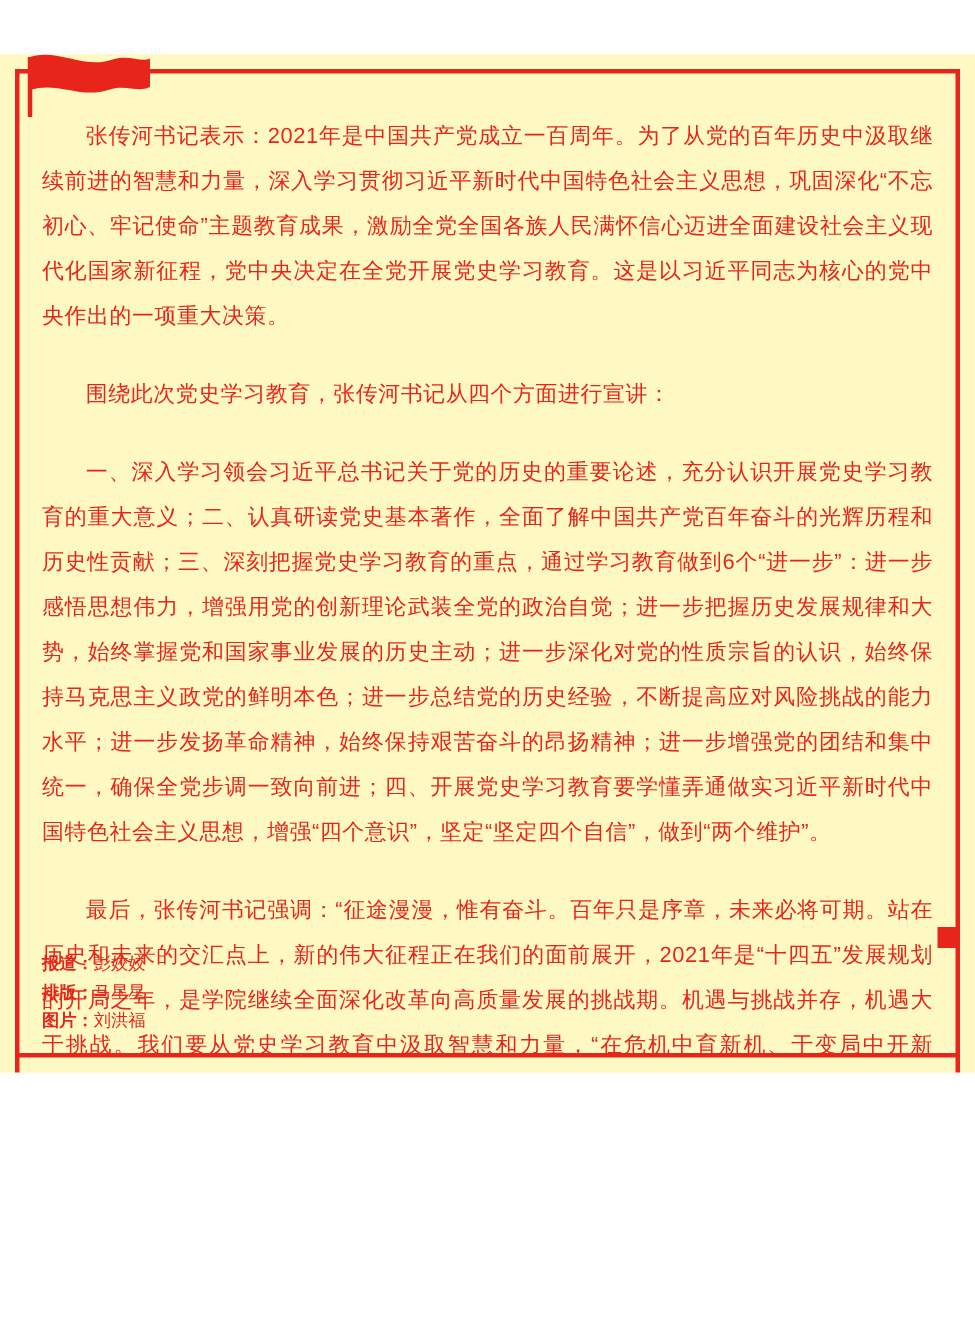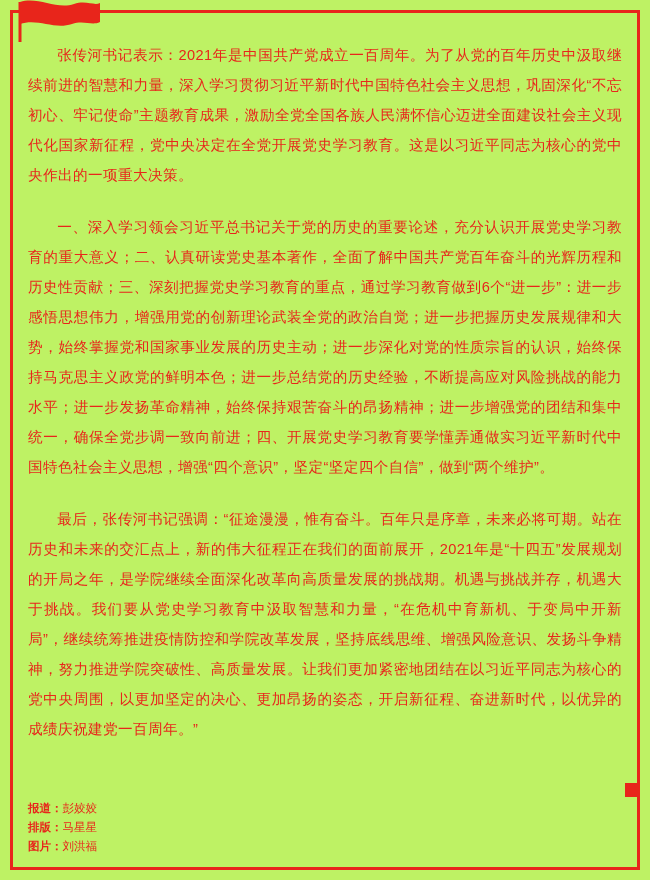--- a/index.html
+++ b/index.html
@@ -8,24 +8,25 @@
   }
   body {
     width: 650px;
     height: 880px;
     background: #ffffff;
     font-family: "Liberation Sans", sans-serif;
   }
   .page {
     position: relative;
     width: 650px;
-    height: 880px;
+    height: 679px;
     box-sizing: border-box;
     overflow: hidden;
-    background: #bef264;
+    background: #fef9c3;
+    margin-top: 36px;
   }
   
   .frame-left {
     position: absolute;
     left: 10px;
     top: 10px;
     width: 3px;
     height: 860px;
     background: #e8251b;
   }
@@ -117,20 +118,21 @@
 
   <svg class="flag" viewBox="0 0 90 46" xmlns="http://www.w3.org/2000/svg">
     <path d="M8 4 L8 44" stroke="#e8251b" stroke-width="3" fill="none"></path>
     <path d="M8 4 C 26 -2, 44 12, 62 6 C 74 2, 82 8, 88 5 L88 24 C 80 28, 72 22, 60 26 C 42 32, 26 20, 8 26 Z" fill="#e8251b"></path>
   </svg>
 
   <div class="corner-square"></div>
 
   <div class="content">
     <p class="para">张传河书记表示：2021年是中国共产党成立一百周年。为了从党的百年历史中汲取继续前进的智慧和力量，深入学习贯彻习近平新时代中国特色社会主义思想，巩固深化“不忘初心、牢记使命”主题教育成果，激励全党全国各族人民满怀信心迈进全面建设社会主义现代化国家新征程，党中央决定在全党开展党史学习教育。这是以习近平同志为核心的党中央作出的一项重大决策。</p>
+    <p class="para">围绕此次党史学习教育，张传河书记从四个方面进行宣讲：</p>
     <p class="para">一、深入学习领会习近平总书记关于党的历史的重要论述，充分认识开展党史学习教育的重大意义；二、认真研读党史基本著作，全面了解中国共产党百年奋斗的光辉历程和历史性贡献；三、深刻把握党史学习教育的重点，通过学习教育做到6个“进一步”：进一步感悟思想伟力，增强用党的创新理论武装全党的政治自觉；进一步把握历史发展规律和大势，始终掌握党和国家事业发展的历史主动；进一步深化对党的性质宗旨的认识，始终保持马克思主义政党的鲜明本色；进一步总结党的历史经验，不断提高应对风险挑战的能力水平；进一步发扬革命精神，始终保持艰苦奋斗的昂扬精神；进一步增强党的团结和集中统一，确保全党步调一致向前进；四、开展党史学习教育要学懂弄通做实习近平新时代中国特色社会主义思想，增强“四个意识”，坚定“坚定四个自信”，做到“两个维护”。</p>
     <p class="para">最后，张传河书记强调：“征途漫漫，惟有奋斗。百年只是序章，未来必将可期。站在历史和未来的交汇点上，新的伟大征程正在我们的面前展开，2021年是“十四五”发展规划的开局之年，是学院继续全面深化改革向高质量发展的挑战期。机遇与挑战并存，机遇大于挑战。我们要从党史学习教育中汲取智慧和力量，“在危机中育新机、于变局中开新局”，继续统筹推进疫情防控和学院改革发展，坚持底线思维、增强风险意识、发扬斗争精神，努力推进学院突破性、高质量发展。让我们更加紧密地团结在以习近平同志为核心的党中央周围，以更加坚定的决心、更加昂扬的姿态，开启新征程、奋进新时代，以优异的成绩庆祝建党一百周年。”</p>
   </div>
 
   <div class="credits">
     <div class="credit-row">
       <span class="credit-label">报道：</span><span class="credit-value">彭姣姣</span>
     </div>
     <div class="credit-row">
       <span class="credit-label">排版：</span><span class="credit-value">马星星</span>

